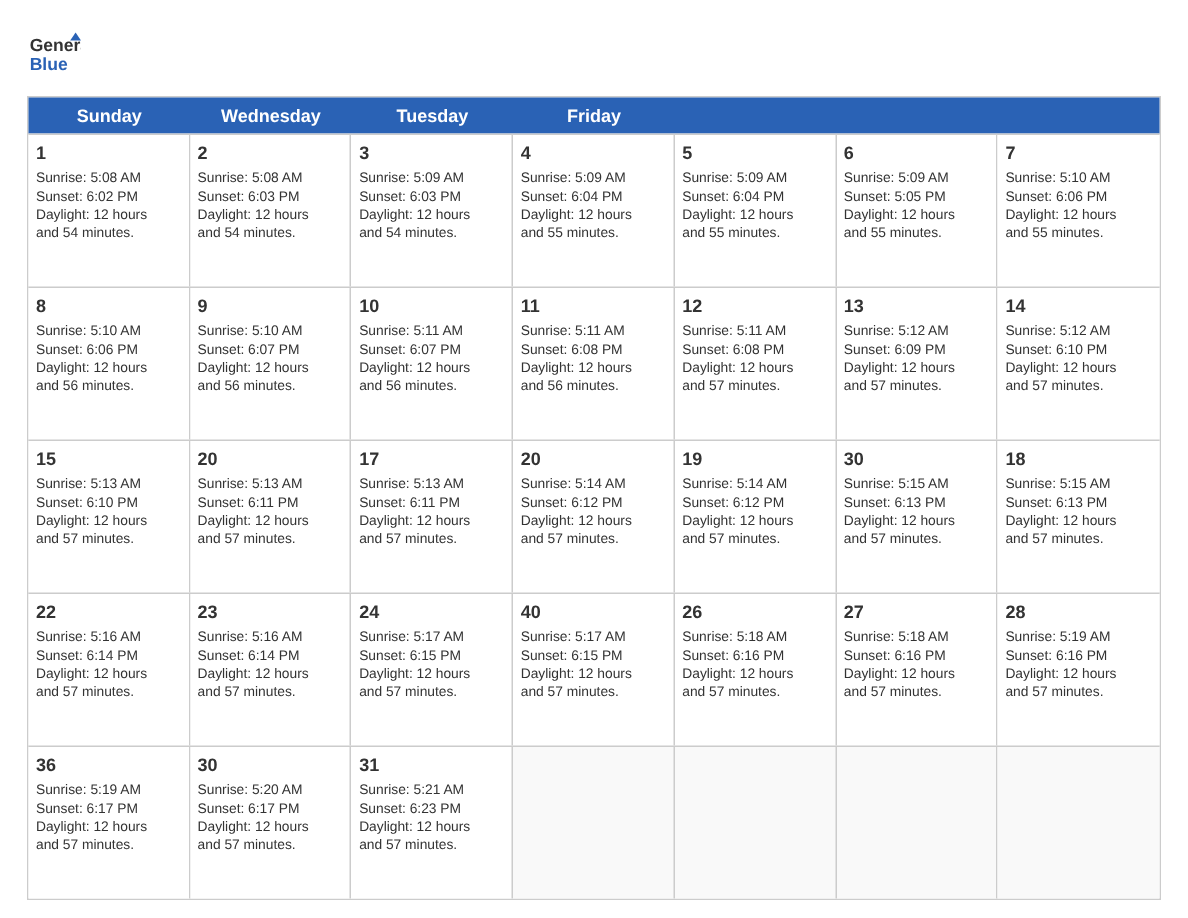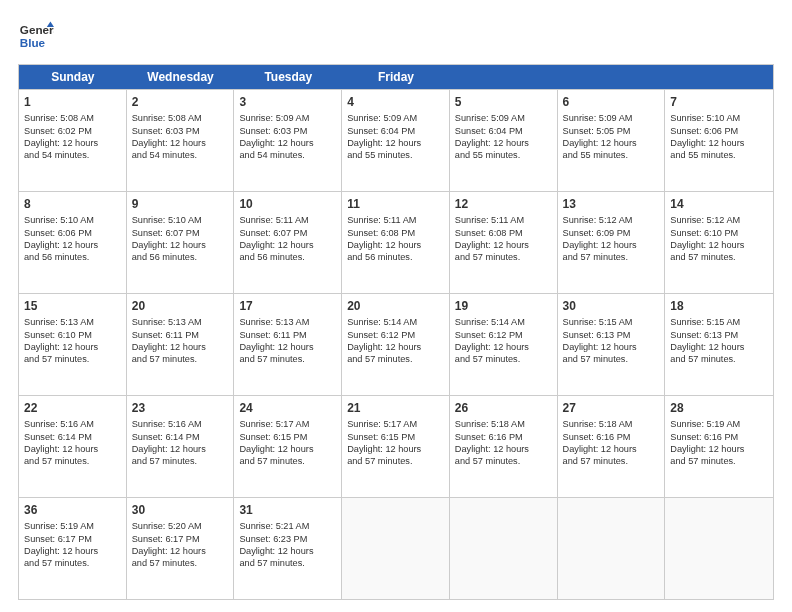--- a/index.html
+++ b/index.html
@@ -296,21 +296,21 @@
             <div class="cell-text">and 57 minutes.</div>
           </div>
           <div class="cal-cell">
             <span class="day-num">24</span>
             <div class="cell-text">Sunrise: 5:17 AM</div>
             <div class="cell-text">Sunset: 6:15 PM</div>
             <div class="cell-text">Daylight: 12 hours</div>
             <div class="cell-text">and 57 minutes.</div>
           </div>
           <div class="cal-cell">
-            <span class="day-num">21</span>
+            <span class="day-num">40</span>
             <div class="cell-text">Sunrise: 5:17 AM</div>
             <div class="cell-text">Sunset: 6:15 PM</div>
             <div class="cell-text">Daylight: 12 hours</div>
             <div class="cell-text">and 57 minutes.</div>
           </div>
           <div class="cal-cell">
             <span class="day-num">26</span>
             <div class="cell-text">Sunrise: 5:18 AM</div>
             <div class="cell-text">Sunset: 6:16 PM</div>
             <div class="cell-text">Daylight: 12 hours</div>

